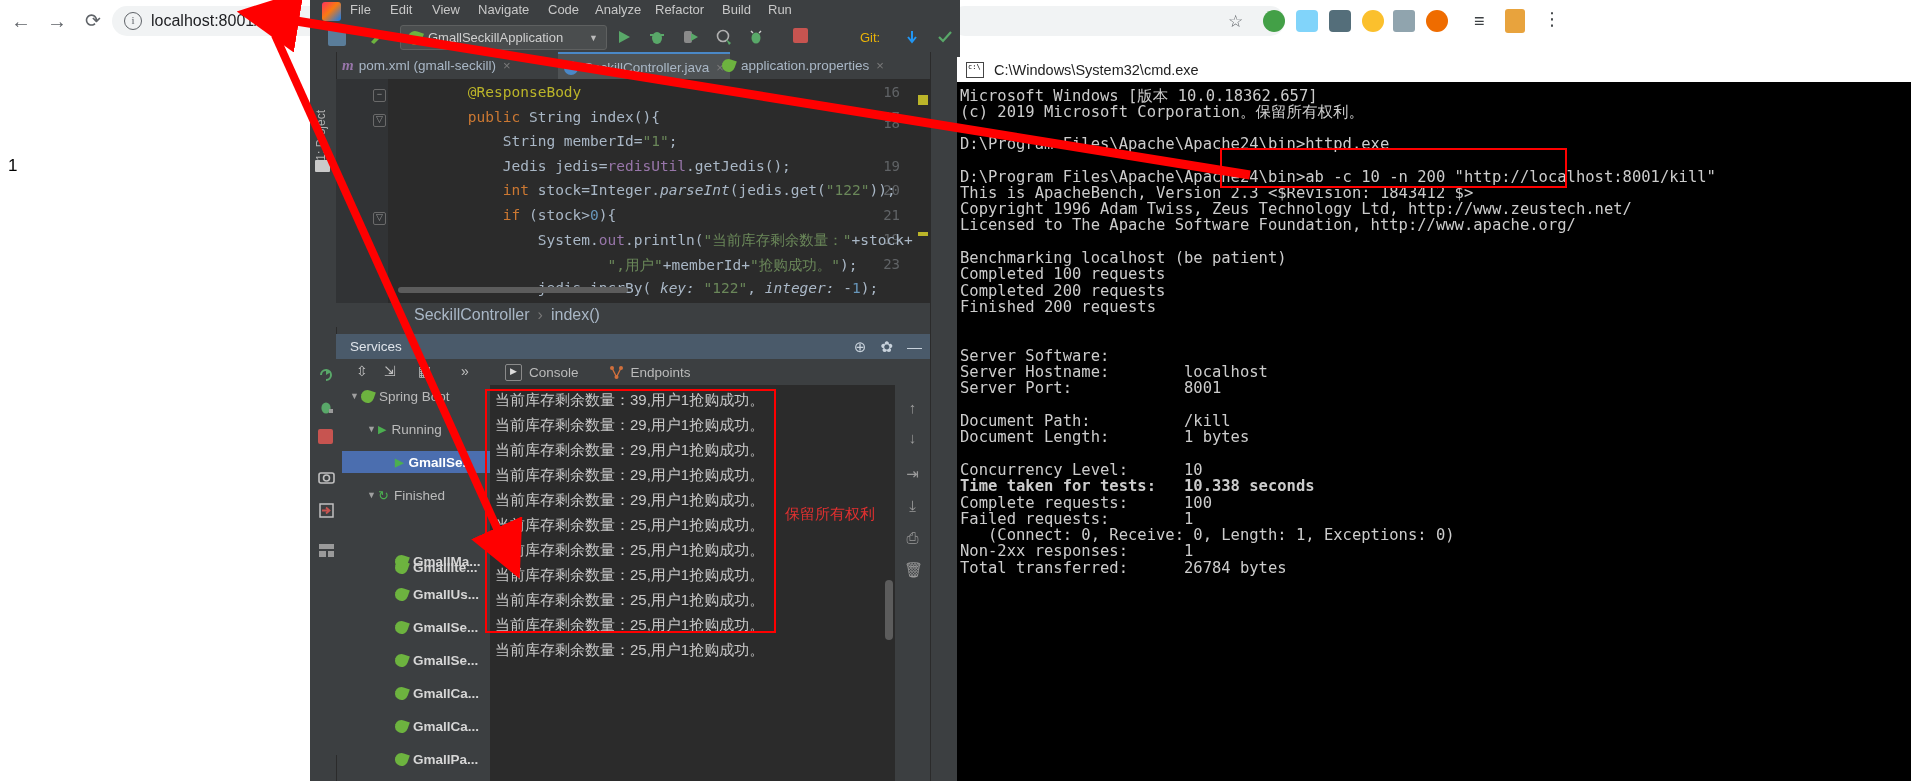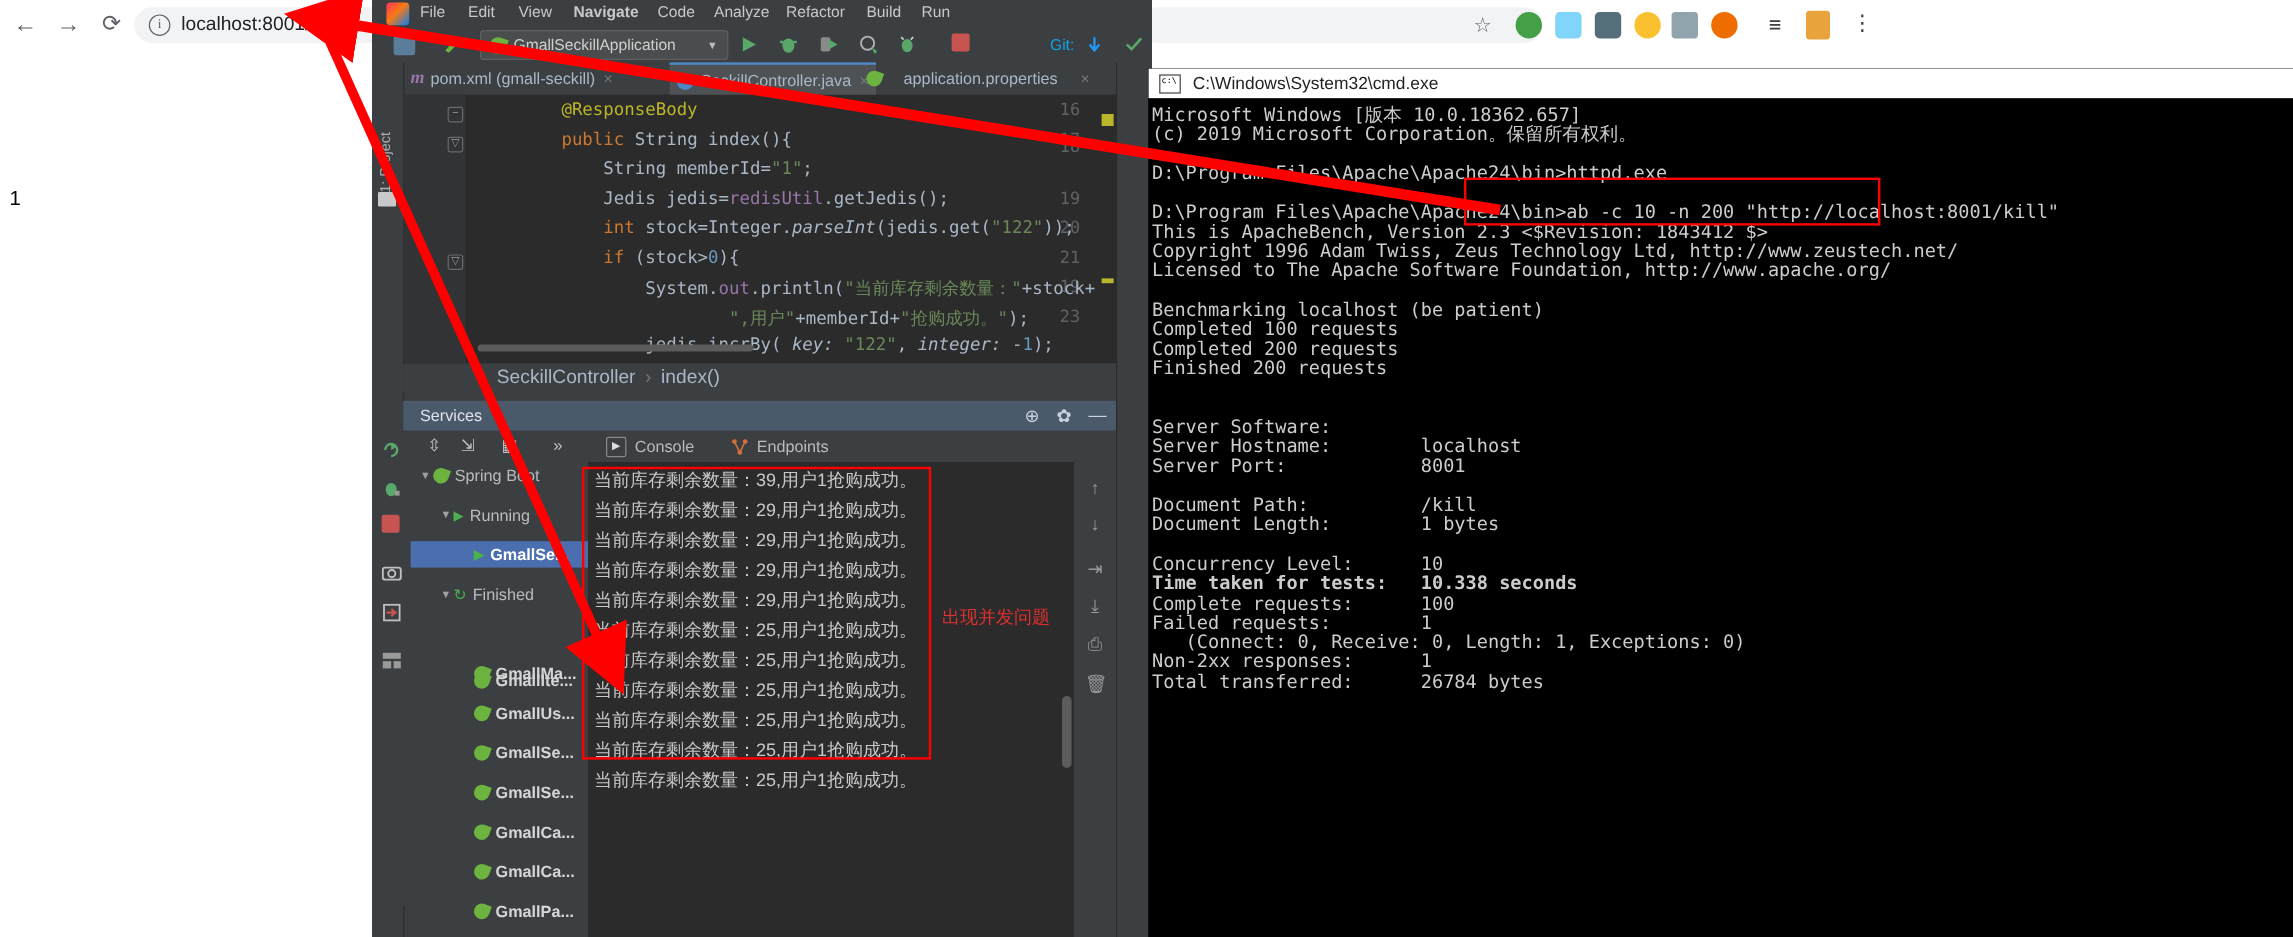--- a/index.html
+++ b/index.html
@@ -76,31 +76,31 @@
   .menu-item{position:absolute;top:2px;font-size:13px;color:#c8c8c8;}
   #idea-toolbar{position:absolute;left:0;top:22px;width:650px;height:30px;background:#3c3f41;}
   #run-cfg{
     position:absolute;left:90px;top:3px;width:205px;height:23px;background:#4a4d4e;
     border:1px solid #5e6060;border-radius:3px;display:flex;align-items:center;
   }
   #run-cfg .leaf-s{width:14px;height:14px;border-radius:50% 0 50% 50%;background:#6db33f;margin-left:7px;transform:rotate(20deg);flex:none;}
   #run-cfg .cfgname{margin-left:6px;font-size:13px;color:#cfcfcf;white-space:nowrap;}
   #run-cfg .caret{margin-left:auto;margin-right:8px;font-size:9px;color:#bbb;}
   .tb-ico{position:absolute;top:6px;width:18px;height:18px;}
-  #git-label{position:absolute;left:565px;top:8px;font-size:13px;color:#0ea5e9;}
+  #git-label{position:absolute;left:550px;top:8px;font-size:13px;color:#eab308;}
 
   
   #tabs{position:absolute;left:26px;top:52px;width:624px;height:27px;background:#3c3f41;border-bottom:1px solid #2b2b2b;}
   .tab{position:absolute;top:0;height:27px;display:flex;align-items:center;font-size:13.5px;white-space:nowrap;padding:0 6px;}
   .tab .tleaf{width:13px;height:13px;border-radius:50% 0 50% 50%;background:#6db33f;margin-right:6px;transform:rotate(20deg);flex:none;}
   .tab .tm{color:#9876aa;font-style:italic;font-weight:bold;margin-right:5px;font-family:"Liberation Serif",serif;font-size:15px;}
   .tab .tx{margin-left:7px;color:#7a7a7a;font-size:13px;}
   #tab-0{left:0px;color:#a9b7c6;}
   #tab-1{left:222px;color:#a9b7c6;background:#4e5254;border-top:2px solid #4a88c7;}
-  #tab-2{left:380px;color:#a9b7c6;gap:12px;}
+  #tab-2{left:380px;color:#a9b7c6;}
   .tab .circ{width:14px;height:14px;border-radius:50%;background:#4a88c7;margin-right:6px;flex:none;}
 
   
   #idea-left-strip{position:absolute;left:0;top:52px;width:26px;height:729px;background:#3c3f41;border-right:1px solid #2b2b2b;}
   .vlabel{position:absolute;writing-mode:vertical-rl;transform:rotate(180deg);font-size:12px;color:#b0b0b0;white-space:nowrap;}
   #v-project{left:4px;top:58px;}
   #v-structure{left:4px;top:420px;}
   #v-favorites{left:4px;top:600px;}
   #folder-ico{position:absolute;left:5px;top:108px;width:15px;height:12px;background:#c9c9c9;border-radius:1px;}
 
@@ -242,21 +242,21 @@
   </div>
 </div>
 
 <div id="idea">
 
   <div id="idea-menubar">
     <div id="idea-logo"></div>
     <div class="menu-item" style="left:40px;">File</div>
     <div class="menu-item" style="left:80px;">Edit</div>
     <div class="menu-item" style="left:122px;">View</div>
-    <div class="menu-item" style="left:168px;font-weight:bold;">Navigate</div>
+    <div class="menu-item" style="left:168px;">Navigate</div>
     <div class="menu-item" style="left:238px;">Code</div>
     <div class="menu-item" style="left:285px;">Analyze</div>
     <div class="menu-item" style="left:345px;">Refactor</div>
     <div class="menu-item" style="left:412px;">Build</div>
     <div class="menu-item" style="left:458px;">Run</div>
   </div>
 
   <div id="idea-toolbar">
     <div class="tb-ico" style="left:18px;background:#5a7d9a;border-radius:2px;"></div>
     <div class="tb-ico" style="left:58px;">
@@ -575,21 +575,21 @@
       <div class="tline" style="top: 427.8px;">Failed requests:        1</div>
       <div class="tline" style="top: 444.1px;">   (Connect: 0, Receive: 0, Length: 1, Exceptions: 0)</div>
       <div class="tline" style="top: 460.4px;">Non-2xx responses:      1</div>
       <div class="tline" style="top: 476.7px;">Total transferred:      26784 bytes</div>
     </div>
 </div>
 
 <div id="overlay">
   <div id="console-redbox"></div>
   <div id="cmd-redbox"></div>
-  <div id="note-text">出现并发问题</div>
+  <div id="note-text">保留所有权利</div>
 
   <svg id="arrows">
 
     <defs>
       <marker id="ah" markerWidth="7" markerHeight="7" refX="1" refY="3.5" orient="auto">
         <polygon points="0 0, 7 3.5, 0 7" fill="#ff0000"></polygon>
       </marker>
     </defs>
     <line x1="1250" y1="175" x2="290" y2="20" stroke="#ff0000" stroke-width="9" marker-end="url(#ah)"></line>
 

